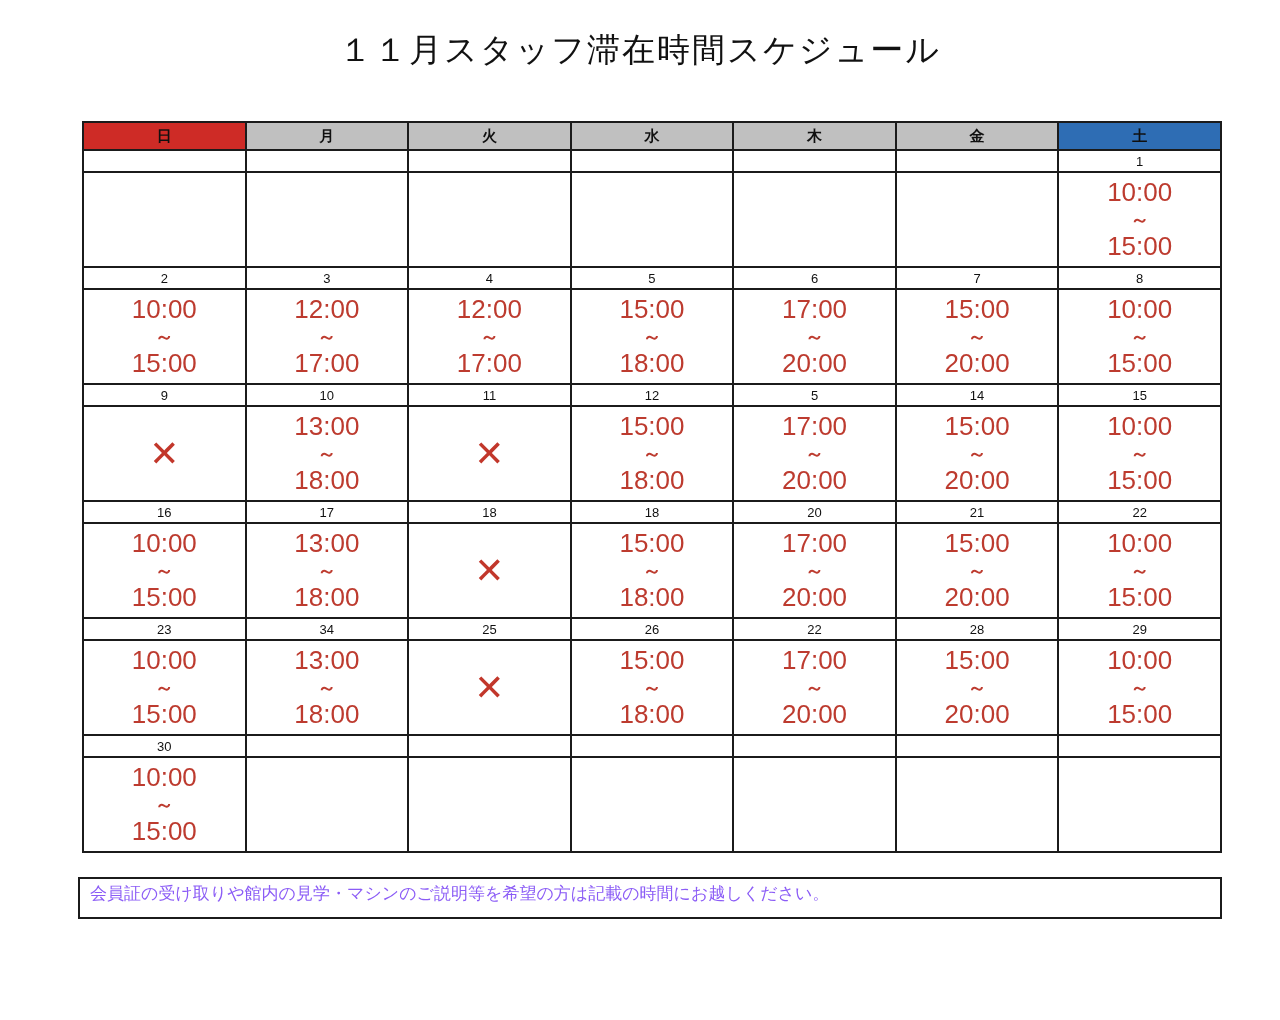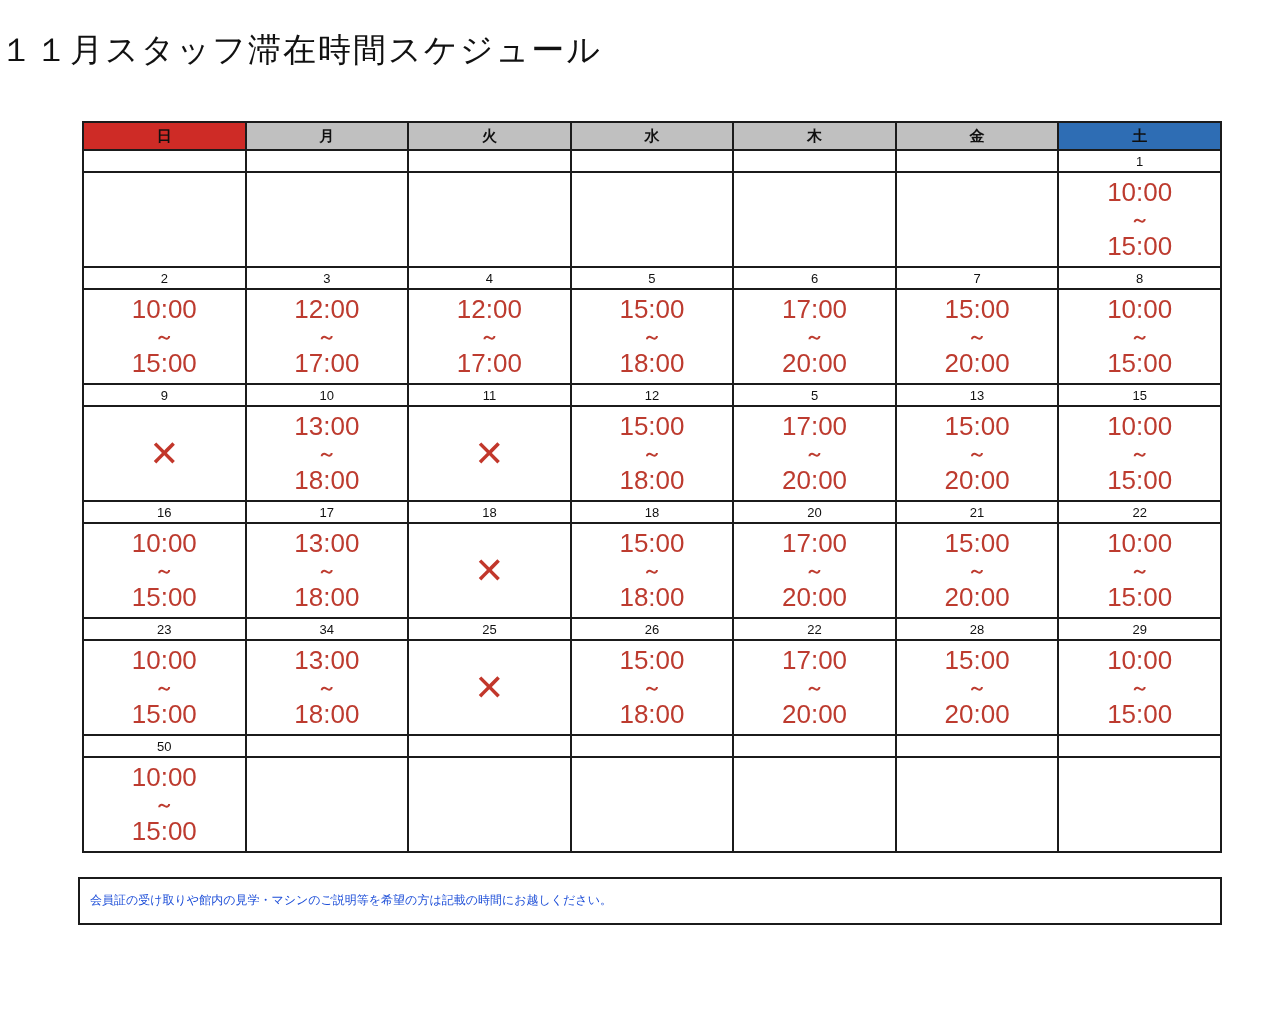--- a/index.html
+++ b/index.html
@@ -2,21 +2,21 @@
 <html><head>
 <meta charset="utf-8">
 <style>
   html,body{margin:0;padding:0;}
   body{
     width:1280px;height:1020px;background:#ffffff;
     font-family:"Liberation Sans","DejaVu Sans",sans-serif;
     color:#111;overflow:hidden;
   }
   .page-title{
-    text-align:left;
+    text-align:center;
     font-size:33px;
     font-weight:500;
     letter-spacing:2px;
     margin:28px 0 0 0;
     color:#111;
   }
   table.schedule{
     border-collapse:collapse;
     table-layout:fixed;
     width:1140px;
@@ -62,24 +62,24 @@
   .closed-x{
     font-size:36px;
     font-weight:bold;
     color:#c2372b;
     line-height:93px;
   }
   .footer-box{
     width:1118px;
     margin:24px 0 0 78px;
     border:2px solid #1b1b1b;
-    padding:6px 12px 8px 10px;
-    font-size:12px;
+    padding:0 12px 8px 10px;
+    font-size:17px;
     line-height:30px;
-    color:#1d4ed8;
+    color:#8b5cf6;
   }
   .footer-line{display:block;}
 </style>
 </head>
 <body>
 
 <h1 class="page-title">１１月スタッフ滞在時間スケジュール</h1>
 
 <table class="schedule">
   <thead>
@@ -161,21 +161,21 @@
           <div class="tsep">～</div>
           <div class="tval">15:00</div>
         </td>
       </tr>
       <tr class="date-row">
         <td>9</td>
         <td>10</td>
         <td>11</td>
         <td>12</td>
         <td>5</td>
-        <td>13</td>
+        <td>14</td>
         <td>15</td>
       </tr>
       <tr class="time-row">
         <td><span class="closed-x">✕</span></td>
         <td>
           <div class="tval">13:00</div>
           <div class="tsep">～</div>
           <div class="tval">18:00</div>
         </td>
         <td><span class="closed-x">✕</span></td>
@@ -278,21 +278,21 @@
           <div class="tsep">～</div>
           <div class="tval">20:00</div>
         </td>
         <td>
           <div class="tval">10:00</div>
           <div class="tsep">～</div>
           <div class="tval">15:00</div>
         </td>
       </tr>
       <tr class="date-row">
-        <td>50</td>
+        <td>30</td>
         <td></td>
         <td></td>
         <td></td>
         <td></td>
         <td></td>
         <td></td>
       </tr>
       <tr class="time-row">
         <td>
           <div class="tval">10:00</div>

